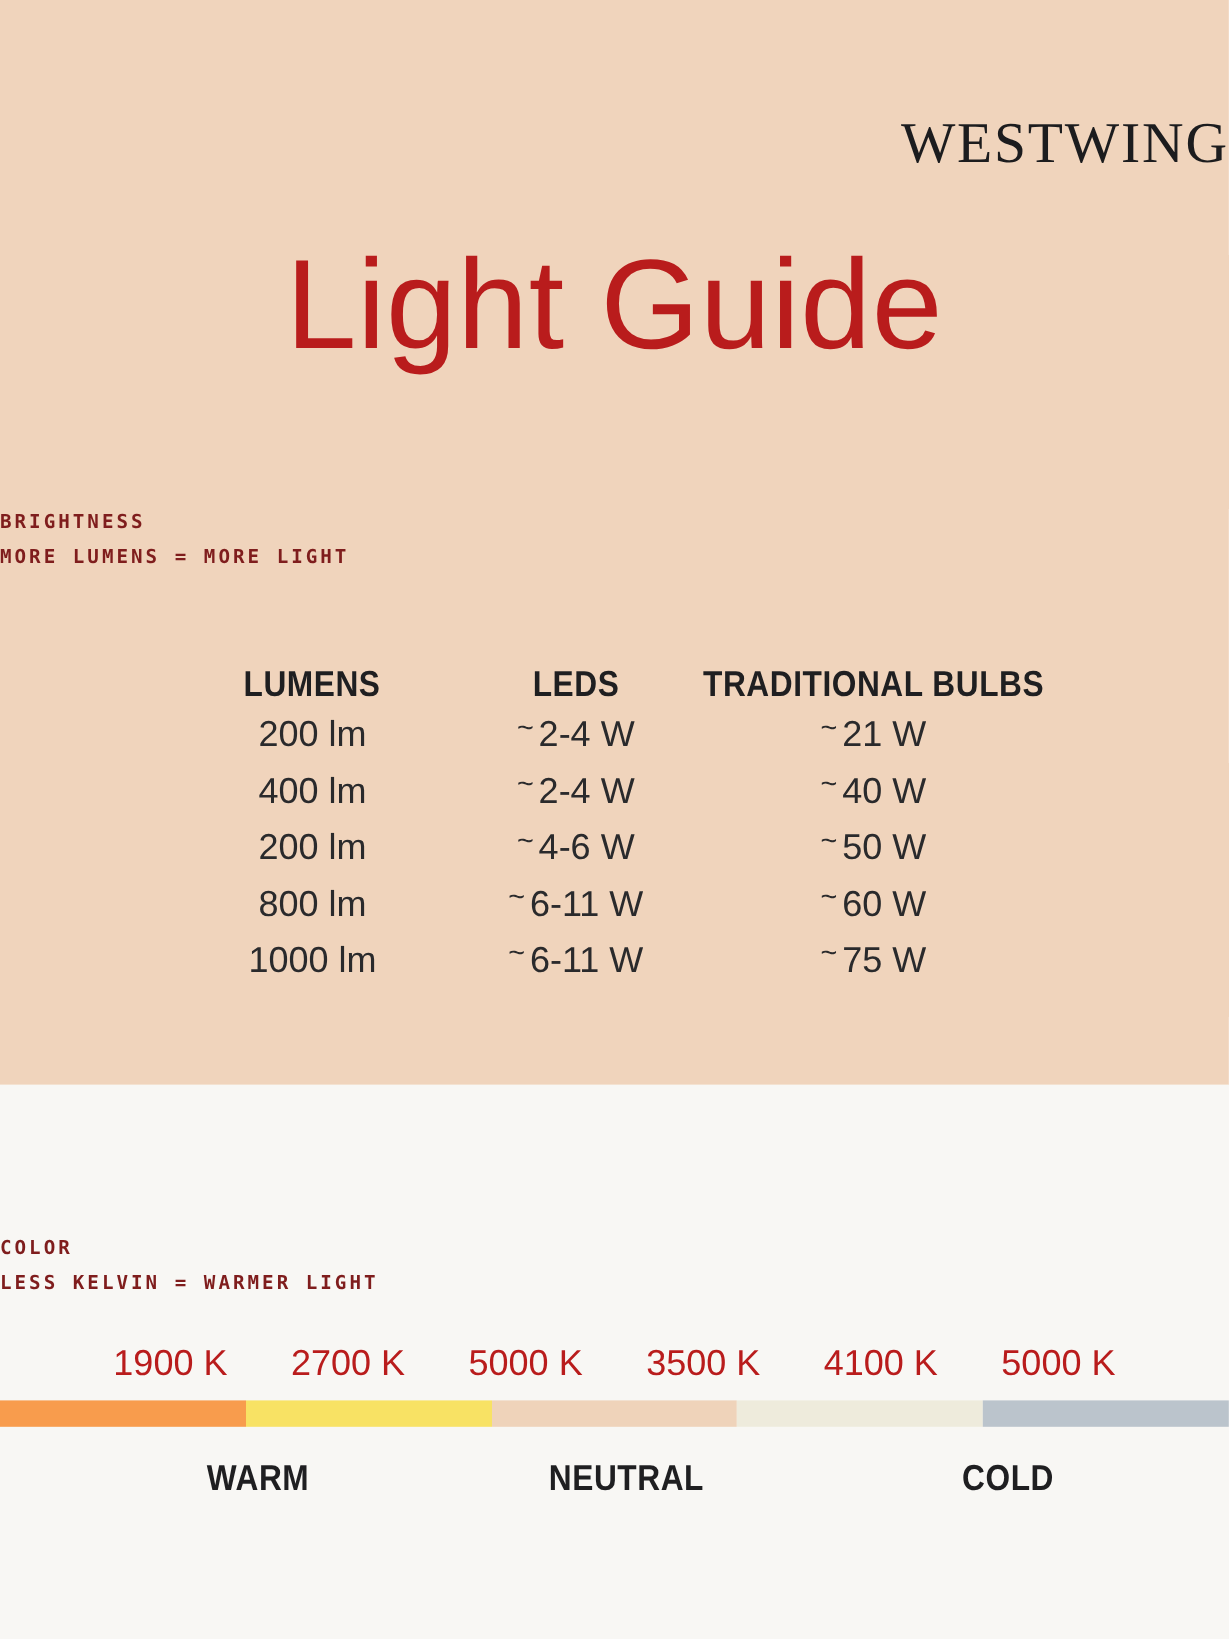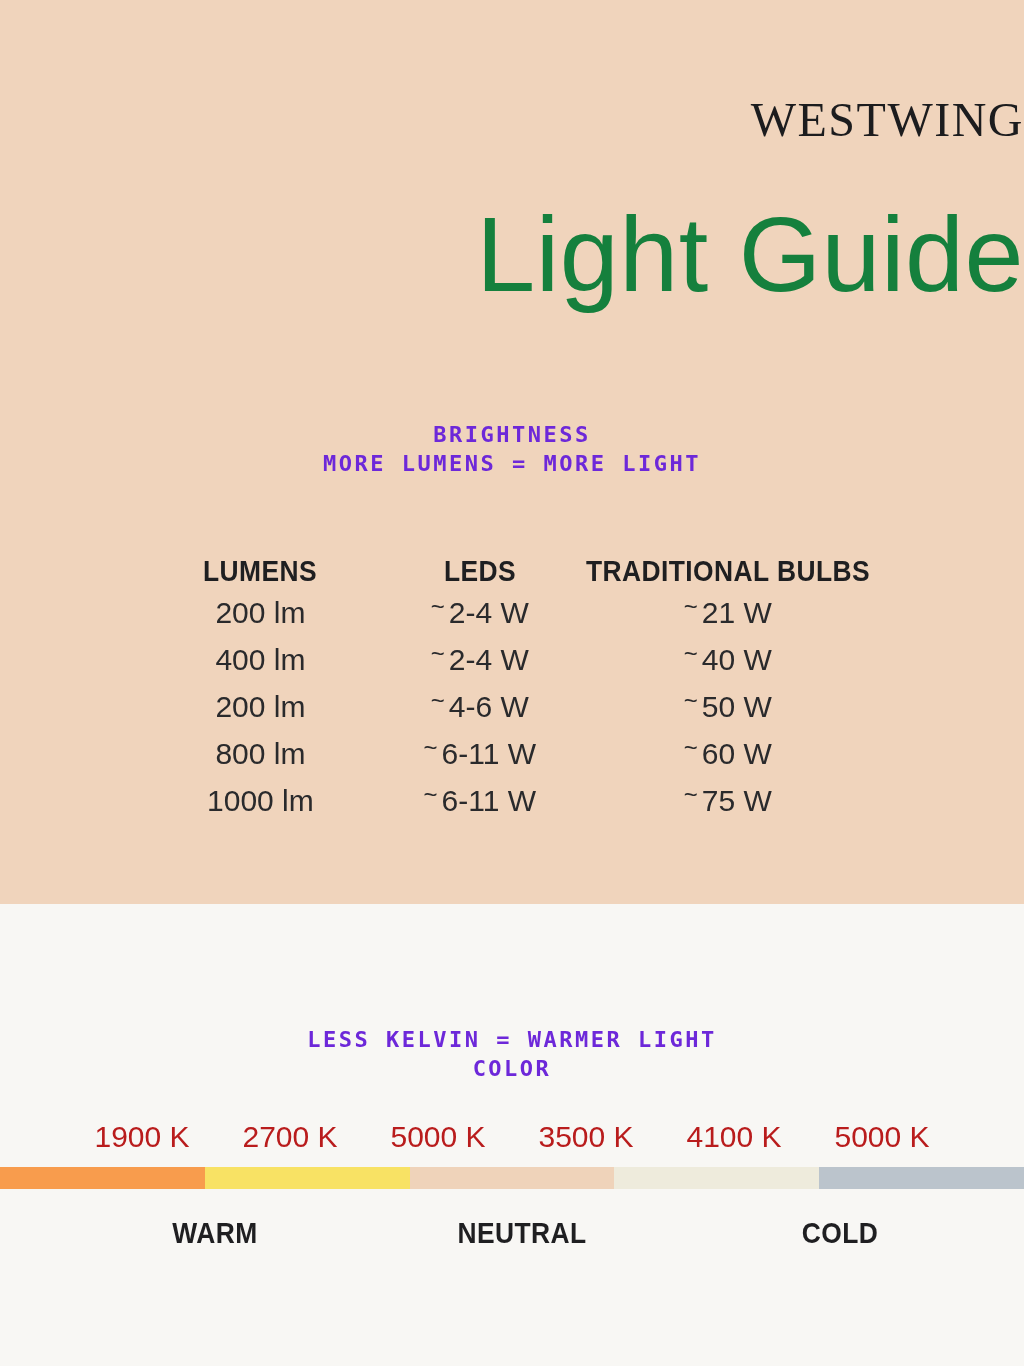--- a/index.html
+++ b/index.html
@@ -21,30 +21,30 @@
   }
   .brand {
     position:absolute; top:92px; left:0; width:100%;
     text-align:right;
     font-family:"Liberation Serif", serif;
     font-size:48px; font-weight:400; letter-spacing:1.5px;
     color:#1C1C1E;
   }
   .title {
     position:absolute; top:194px; left:0; width:100%;
-    text-align:right;
+    text-align:center;
     font-size:106px; font-weight:400; letter-spacing:0.5px;
-    color:#15803d;
+    color:#b91c1c;
   }
   .mono-block {
     position:absolute; left:0; width:100%;
-    text-align:center;
+    text-align:left;
     font-family:"DejaVu Sans Mono", monospace;
-    font-size:22px; font-weight:700; letter-spacing:2.5px;
-    line-height:29px; color:#6d28d9;
+    font-size:16px; font-weight:700; letter-spacing:2.5px;
+    line-height:29px; color:#7f1d1d;
   }
   .mono-top { top:420px; }
   .mono-color { top:121px; }
   .lumens-table { position:absolute; top:554px; left:0; width:100%;padding-left:40px; }
   .t-row { position:relative; height:47px; }
   .t-head { height:42px; }
   .cell {
     position:absolute; top:0; white-space:nowrap;
     transform:translateX(-50%);
     font-size:30px; color:#2A2A2C;
@@ -130,22 +130,22 @@
     <div class="t-row">
       <span class="cell c1">1000 lm</span>
       <span class="cell c2"><span class="tilde">~</span><span>6-11 W</span></span>
       <span class="cell c3"><span class="tilde">~</span><span>75 W</span></span>
     </div>
   </div>
 </div>
 
 <div class="section-bottom">
   <div class="mono-block mono-color">
+    <div>COLOR</div>
     <div>LESS KELVIN = WARMER LIGHT</div>
-    <div>COLOR</div>
   </div>
 
   <div class="kelvin-row">
     <span class="kelvin-label">1900 K</span>
     <span class="kelvin-label">2700 K</span>
     <span class="kelvin-label">5000 K</span>
     <span class="kelvin-label">3500 K</span>
     <span class="kelvin-label">4100 K</span>
     <span class="kelvin-label">5000 K</span>
   </div>

